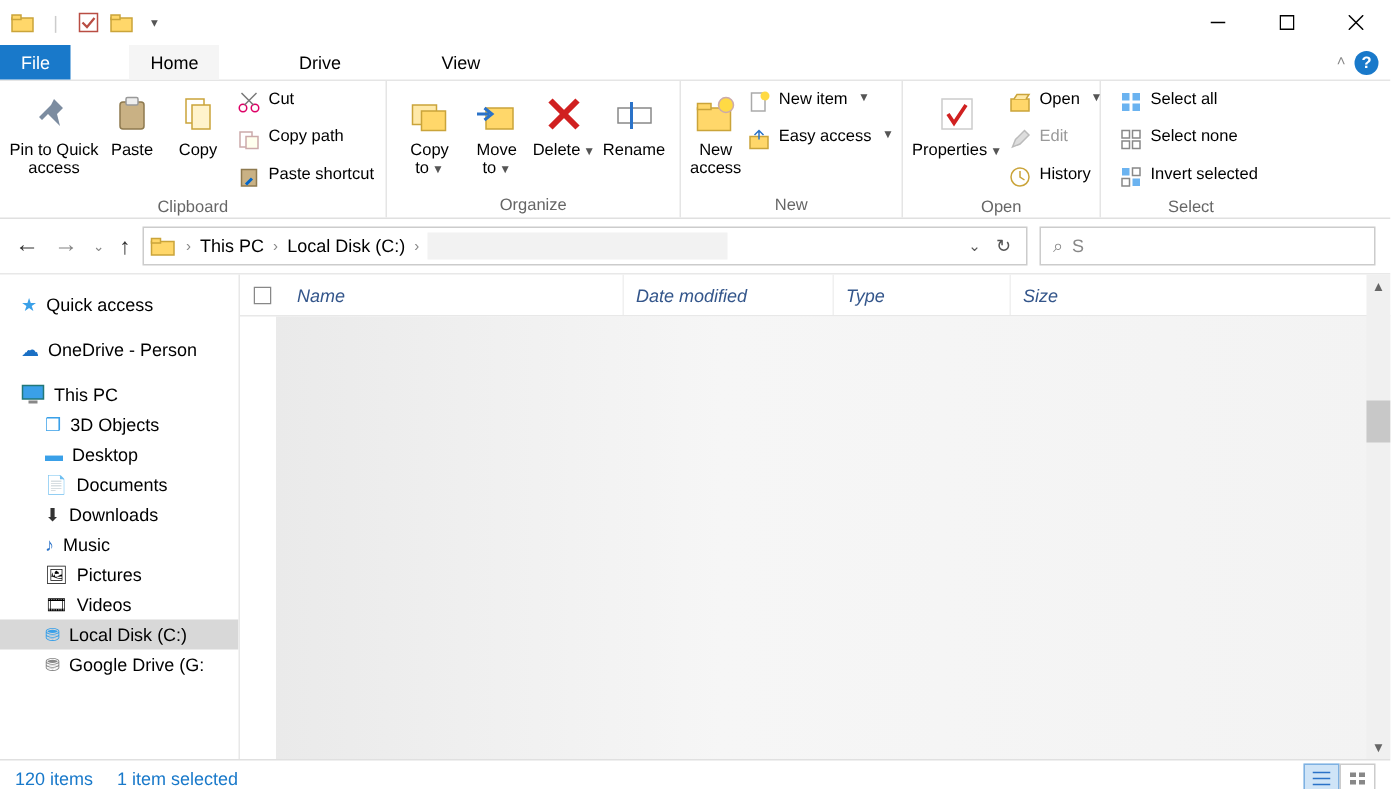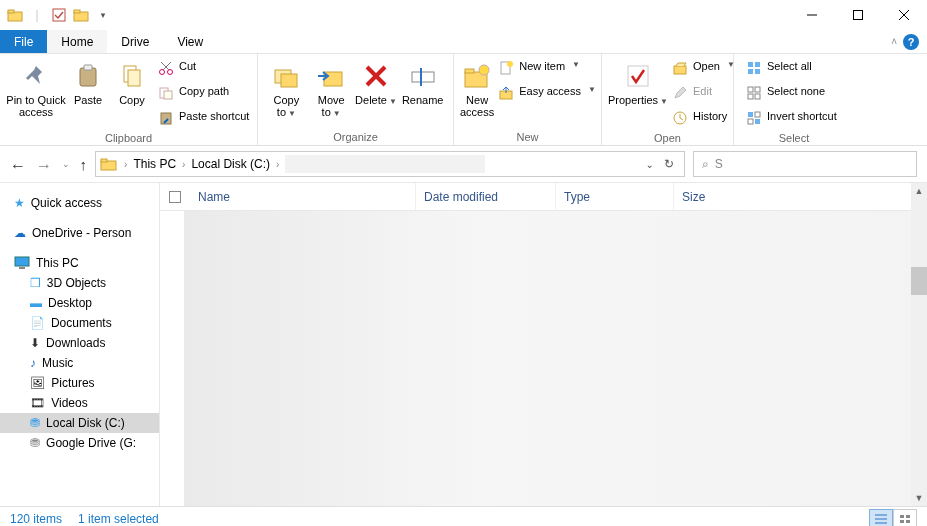--- a/index.html
+++ b/index.html
@@ -6,21 +6,21 @@
 body { width: 927px; height: 526px; background: #fff; overflow: hidden; font-size: 12px; color: #000; position: relative; }
 
 
 .titlebar { height: 30px; display: flex; align-items: center; background: #fff; }
 .titlebar .qat { display: flex; align-items: center; padding-left: 6px; gap: 4px; }
 .titlebar .qat span { width: 18px; height: 18px; display: flex; align-items: center; justify-content: center; }
 .titlebar .winctrls { margin-left: auto; display: flex; }
 .titlebar .winctrls div { width: 46px; height: 30px; display: flex; align-items: center; justify-content: center; }
 
 
-.tabs { height: 24px; display: flex; align-items: stretch; border-bottom: 1px solid #e5e5e5; }
+.tabs { height: 24px; display: flex; align-items: stretch; border-bottom: 1px solid #e5e5e5; gap: 39px; }
 .tabs .tab { padding: 0 14px; display: flex; align-items: center; font-size: 12px; }
 .tabs .file { background: #1979ca; color: #fff; }
 .tabs .active { background: #f5f5f5; }
 .tabs .spacer { flex: 1; }
 .tabs .help { display: flex; align-items: center; padding-right: 8px; gap: 6px; }
 .helpbadge { width: 16px; height: 16px; background: #1979ca; color: #fff; border-radius: 50%; display: flex; align-items: center; justify-content: center; font-size: 11px; font-weight: bold; }
 
 
 .ribbon { height: 92px; background: #fff; border-bottom: 1px solid #e0e0e0; display: flex; }
 .group { border-right: 1px solid #e5e5e5; display: flex; flex-direction: column; }
@@ -46,21 +46,21 @@
 
 .main { display: flex; height: 324px; border-top: 1px solid #e8e8e8; }
 .nav { width: 160px; border-right: 1px solid #e8e8e8; overflow-y: auto; padding-top: 10px; }
 .nav .item { display: flex; align-items: center; gap: 6px; padding: 3px 6px 3px 14px; font-size: 12px; white-space: nowrap; }
 .nav .item.sub { padding-left: 30px; }
 .nav .item.sel { background: #d8d8d8; }
 .nav .section-gap { height: 10px; }
 .content { flex: 1; display: flex; flex-direction: column; position: relative; }
 .colhdr { height: 28px; display: flex; align-items: center; border-bottom: 1px solid #e8e8e8; font-size: 12px; color: #34568b; }
 .colhdr .chk { width: 30px; display:flex; justify-content:center; }
-.colhdr .c { padding: 0 8px; border-right: 1px solid #f0f0f0; height: 100%; display: flex; align-items: center; }
+.colhdr .c { padding: 0 8px; border-right: 1px solid #f0f0f0; height: 100%; display: flex; align-items: center; font-style: italic; }
 .filearea { flex: 1; background: linear-gradient(90deg,#eaeaea,#f6f6f6 40%,#f3f3f3); margin: 0 0 0 24px; }
 .scrolly { position: absolute; right: 0; top: 0; width: 16px; height: 100%; background: #f0f0f0; }
 .scrolly .thumb { position: absolute; right: 0; top: 84px; width: 16px; height: 28px; background: #c8c8c8; }
 .scrolly .arrow { position:absolute; width:16px; height:16px; display:flex; align-items:center; justify-content:center; color:#666; font-size:9px;}
 
 
 .status { height: 24px; border-top: 1px solid #e0e0e0; display: flex; align-items: center; padding: 0 10px; font-size: 12px; color: #1979ca; gap: 16px; }
 .status .views { margin-left: auto; display: flex; gap: 0; }
 .status .vbtn { width: 24px; height: 20px; border: 1px solid #ccc; display:flex; align-items:center; justify-content:center; }
 .status .vbtn.active { background: #cfe4f7; border-color:#7eb1e2;}
@@ -341,21 +341,21 @@
           </div>
         <div class="smallbtn">
             <span class="ico">
               <svg width="16" height="16">
                 <rect x="2" y="2" width="5" height="5" fill="#6bb3f0"></rect>
                 <rect x="9" y="2" width="5" height="5" fill="none" stroke="#888"></rect>
                 <rect x="2" y="9" width="5" height="5" fill="none" stroke="#888"></rect>
                 <rect x="9" y="9" width="5" height="5" fill="#6bb3f0"></rect>
               </svg>
             </span>
-            <span>Invert shortcut</span>
+            <span>Invert selected</span>
           </div>
       </div>
     </div>
     <div class="label">Select</div>
   </div>
 </div>
 
 <div class="addrrow">
   <div class="navbtns">
     <span style="color:#333;font-size:16px">←</span>

